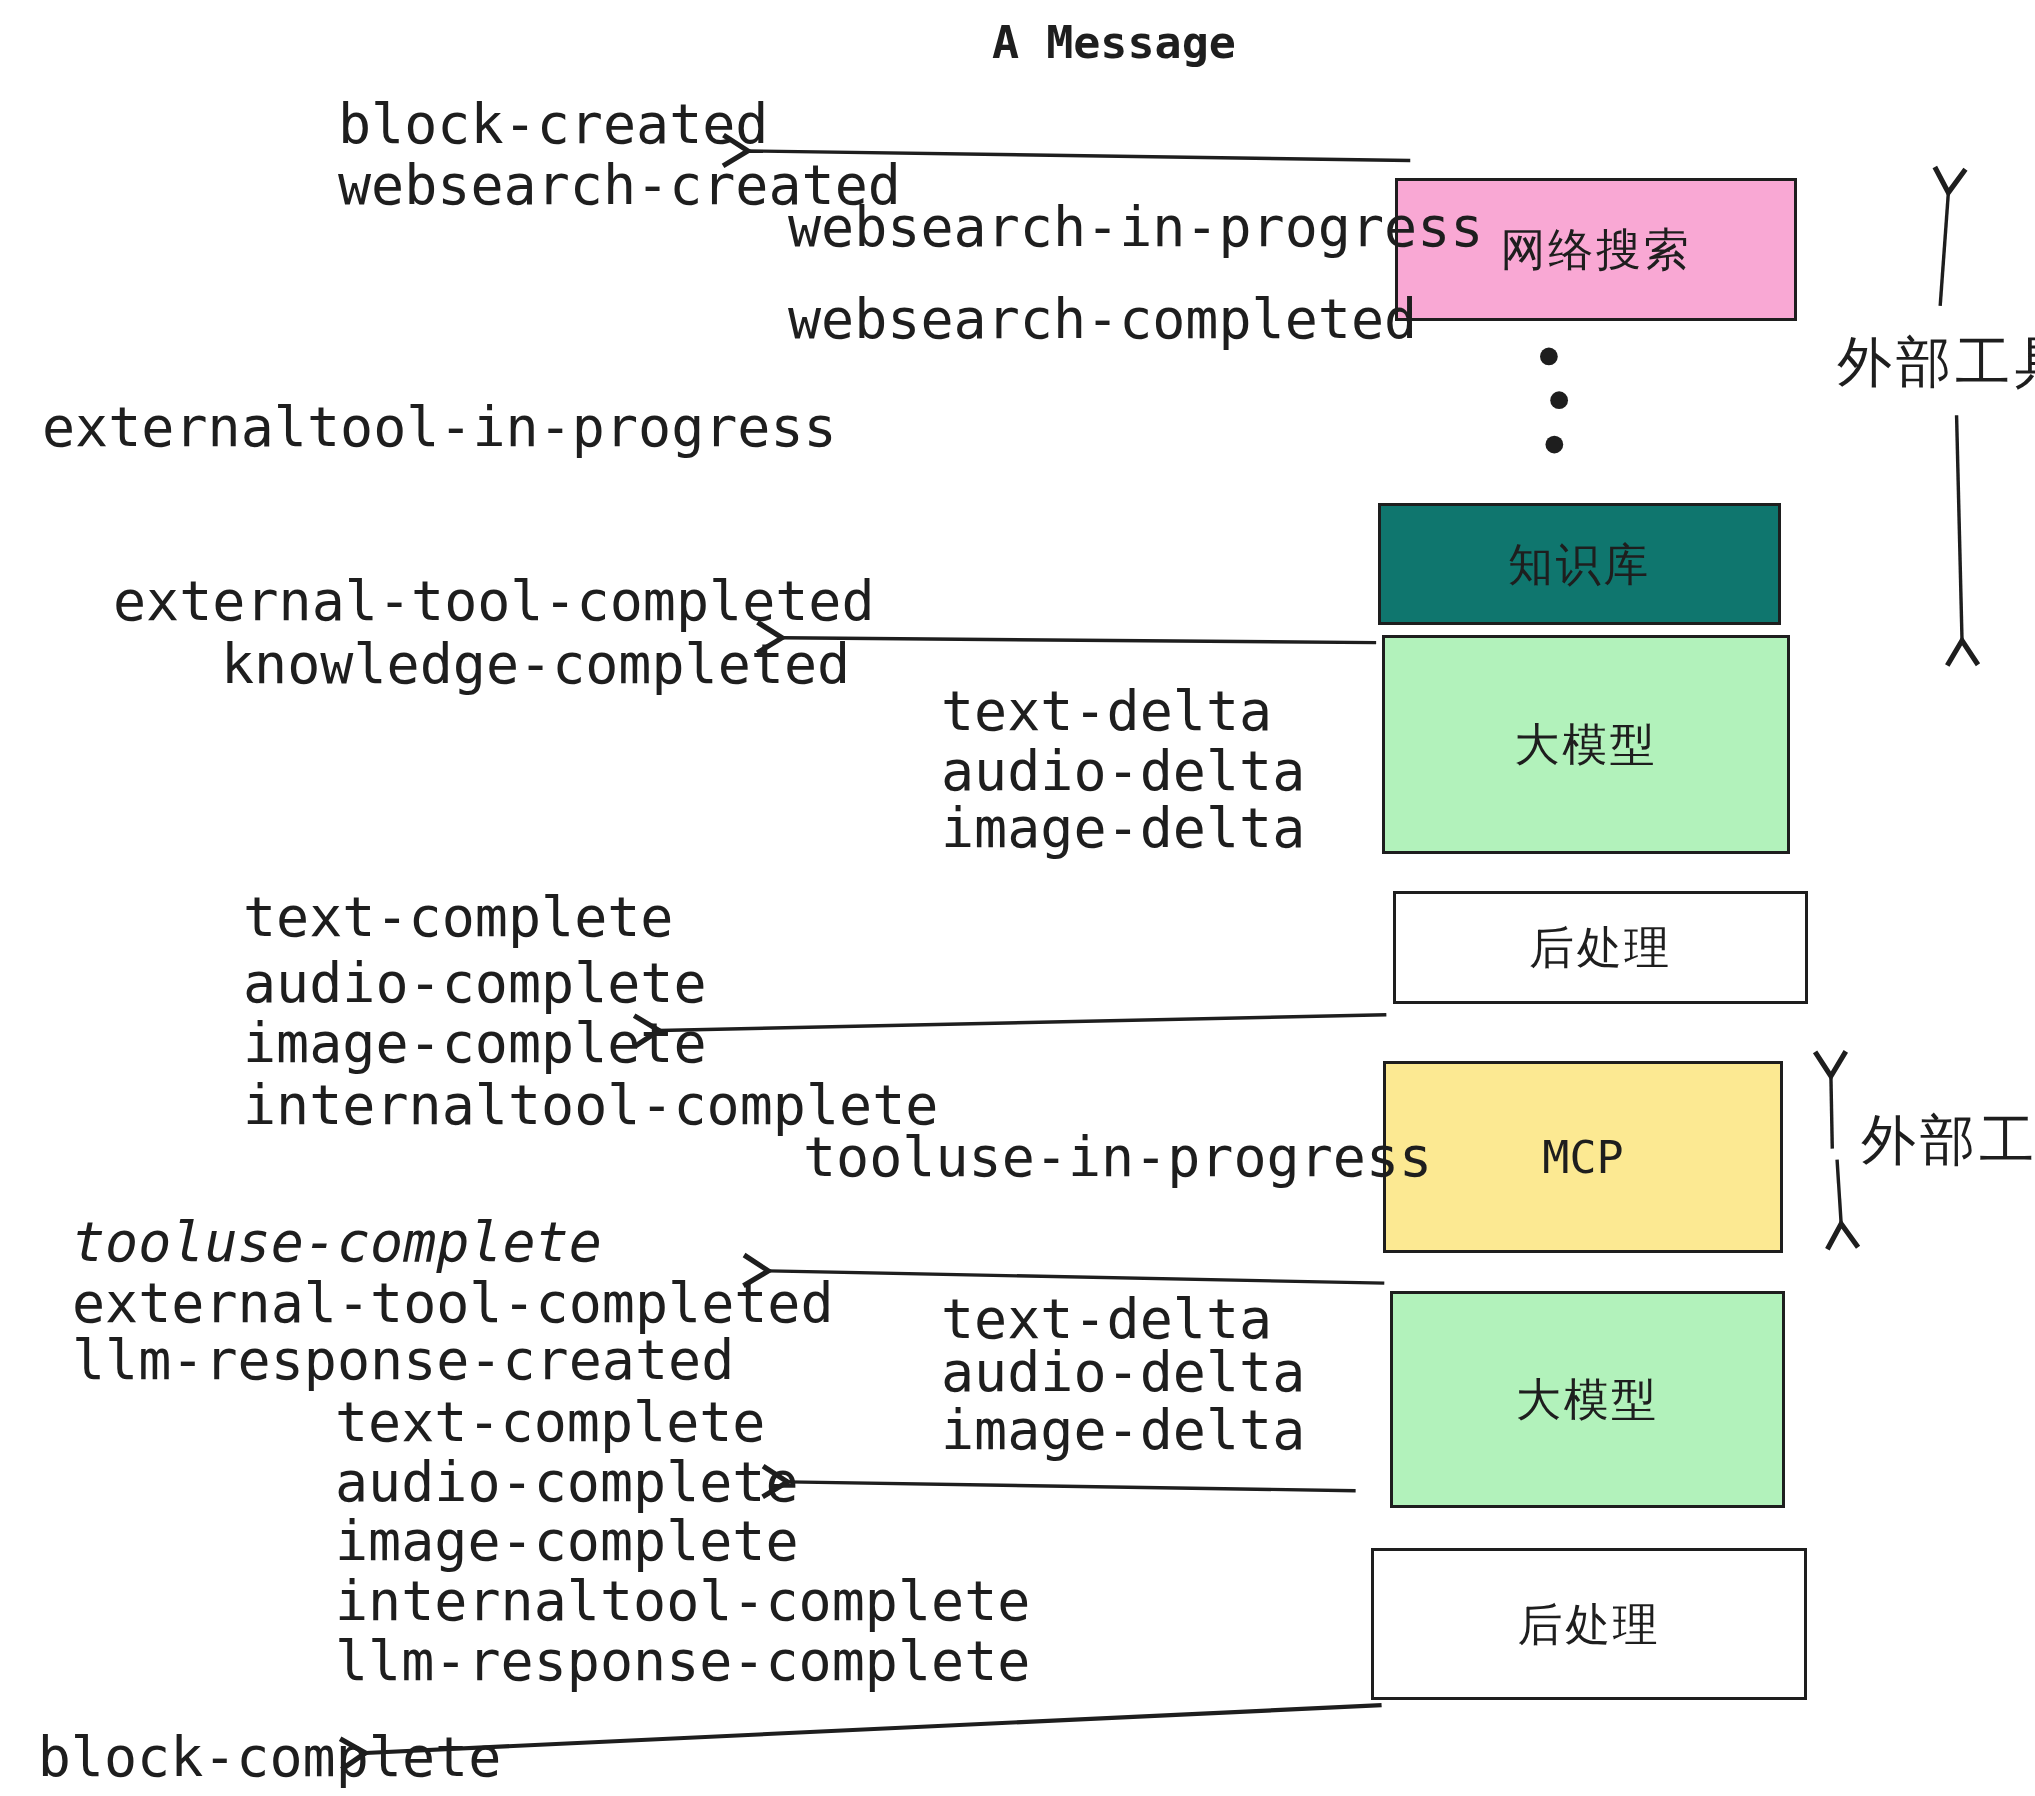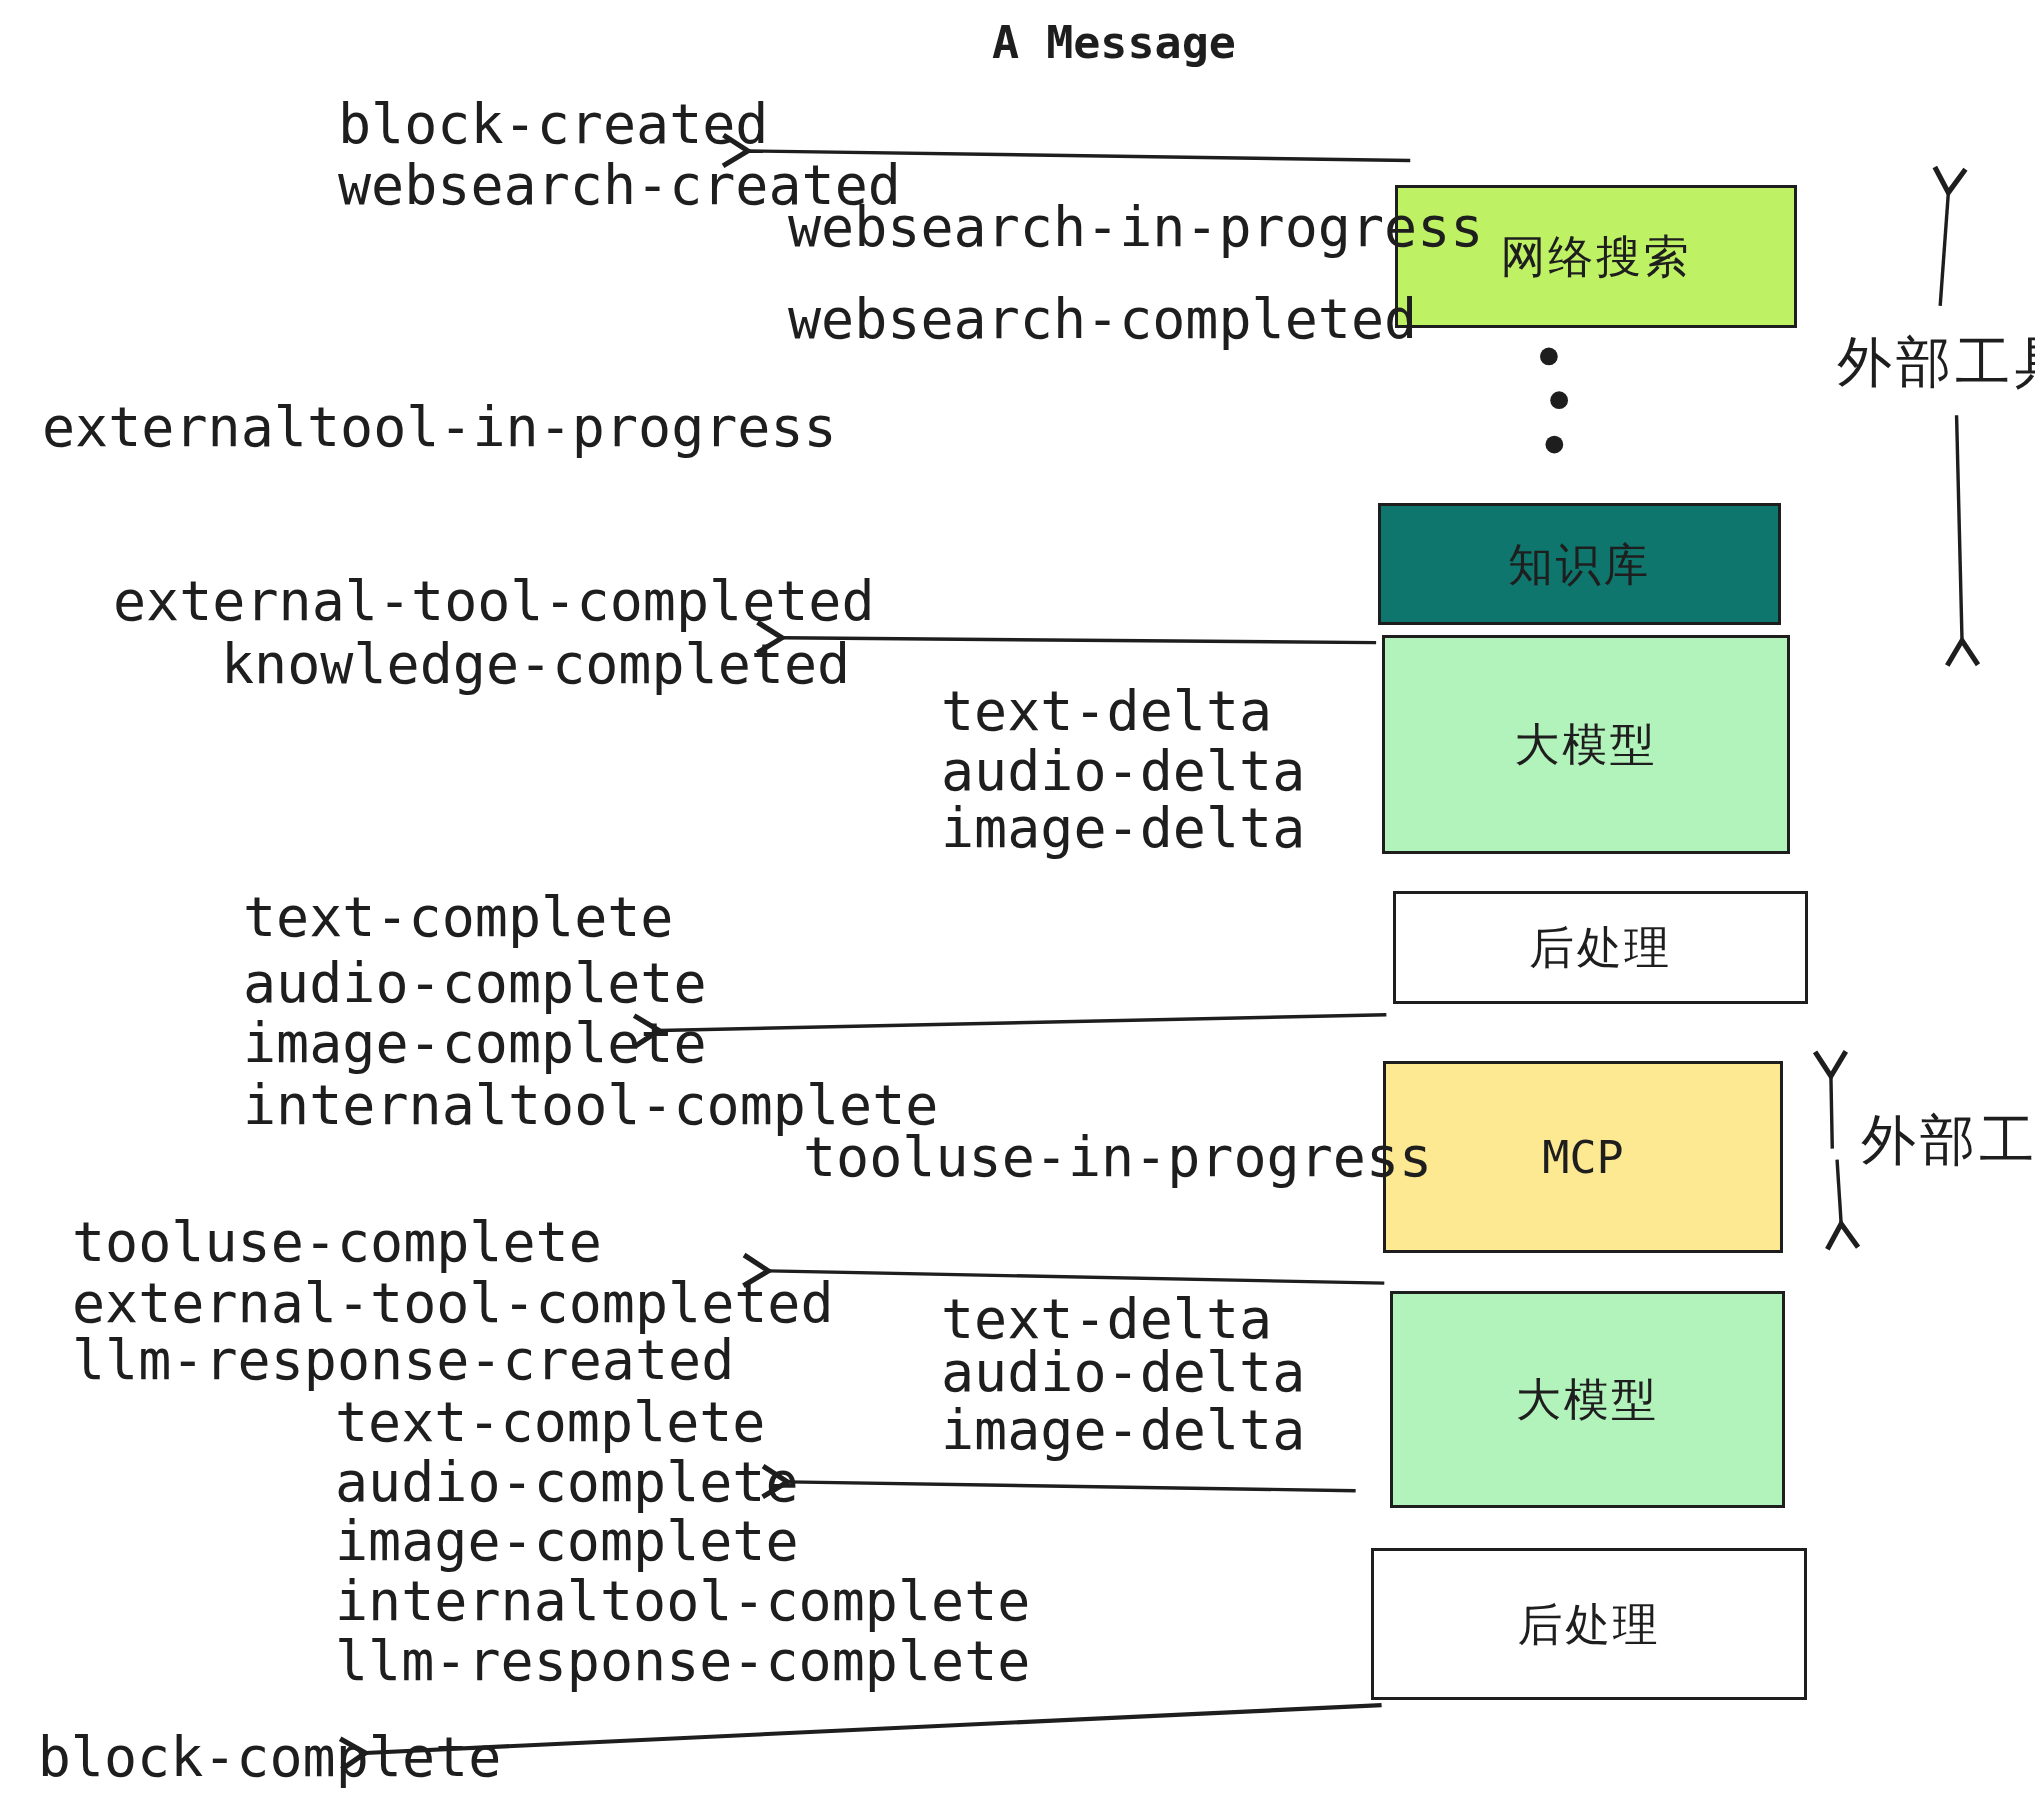--- a/index.html
+++ b/index.html
@@ -60,40 +60,40 @@
   <div class="ev" style="left:917px;top:684px;">text-delta</div>
   <div class="ev" style="left:917px;top:744px;">audio-delta</div>
   <div class="ev" style="left:917px;top:801px;">image-delta</div>
 
   <div class="ev" style="left:219px;top:890px;">text-complete</div>
   <div class="ev" style="left:219px;top:956px;">audio-complete</div>
   <div class="ev" style="left:219px;top:1016px;">image-complete</div>
   <div class="ev" style="left:219px;top:1078px;">internaltool-complete</div>
   <div class="ev" style="left:779px;top:1130px;">tooluse-in-progress</div>
 
-  <div class="ev" style="left:48px;top:1215px;">tooluse-complete</div>
+  <div class="ev" style="left:48px;top:1215px;font-style:italic;">tooluse-complete</div>
   <div class="ev" style="left:48px;top:1276px;">external-tool-completed</div>
   <div class="ev" style="left:48px;top:1333px;">llm-response-created</div>
 
   <div class="ev" style="left:917px;top:1292px;">text-delta</div>
   <div class="ev" style="left:917px;top:1345px;">audio-delta</div>
   <div class="ev" style="left:917px;top:1403px;">image-delta</div>
 
   <div class="ev" style="left:311px;top:1395px;">text-complete</div>
   <div class="ev" style="left:311px;top:1455px;">audio-complete</div>
   <div class="ev" style="left:311px;top:1514px;">image-complete</div>
   <div class="ev" style="left:311px;top:1574px;">internaltool-complete</div>
   <div class="ev" style="left:311px;top:1634px;">llm-response-complete</div>
 
   <div class="ev" style="left:13.7px;top:1730px;">block-complete</div>
 
   <div class="ev cjk" style="left:1813px;top:335px;">外部工具</div>
   <div class="ev cjk" style="left:1837px;top:1113px;">外部工具</div>
 
-  <div class="box" style="left: 1371px; top: 185px; width: 402px; height: 143px; background-color: #bef264;">
+  <div class="box" style="left: 1371px; top: 178px; width: 402px; height: 143px; background-color: #f9a8d4;">
     <span class="blabel">网络搜索</span>
   </div>
 
   <div class="box" style="left: 1354px; top: 503px; width: 403px; height: 122px; background-color: #0f766e;">
     <span class="blabel">知识库</span>
   </div>
 
   <div class="box" style="left: 1358px; top: 635px; width: 408px; height: 219px; background-color: rgb(178, 242, 187);">
     <span class="blabel">大模型</span>
   </div>

